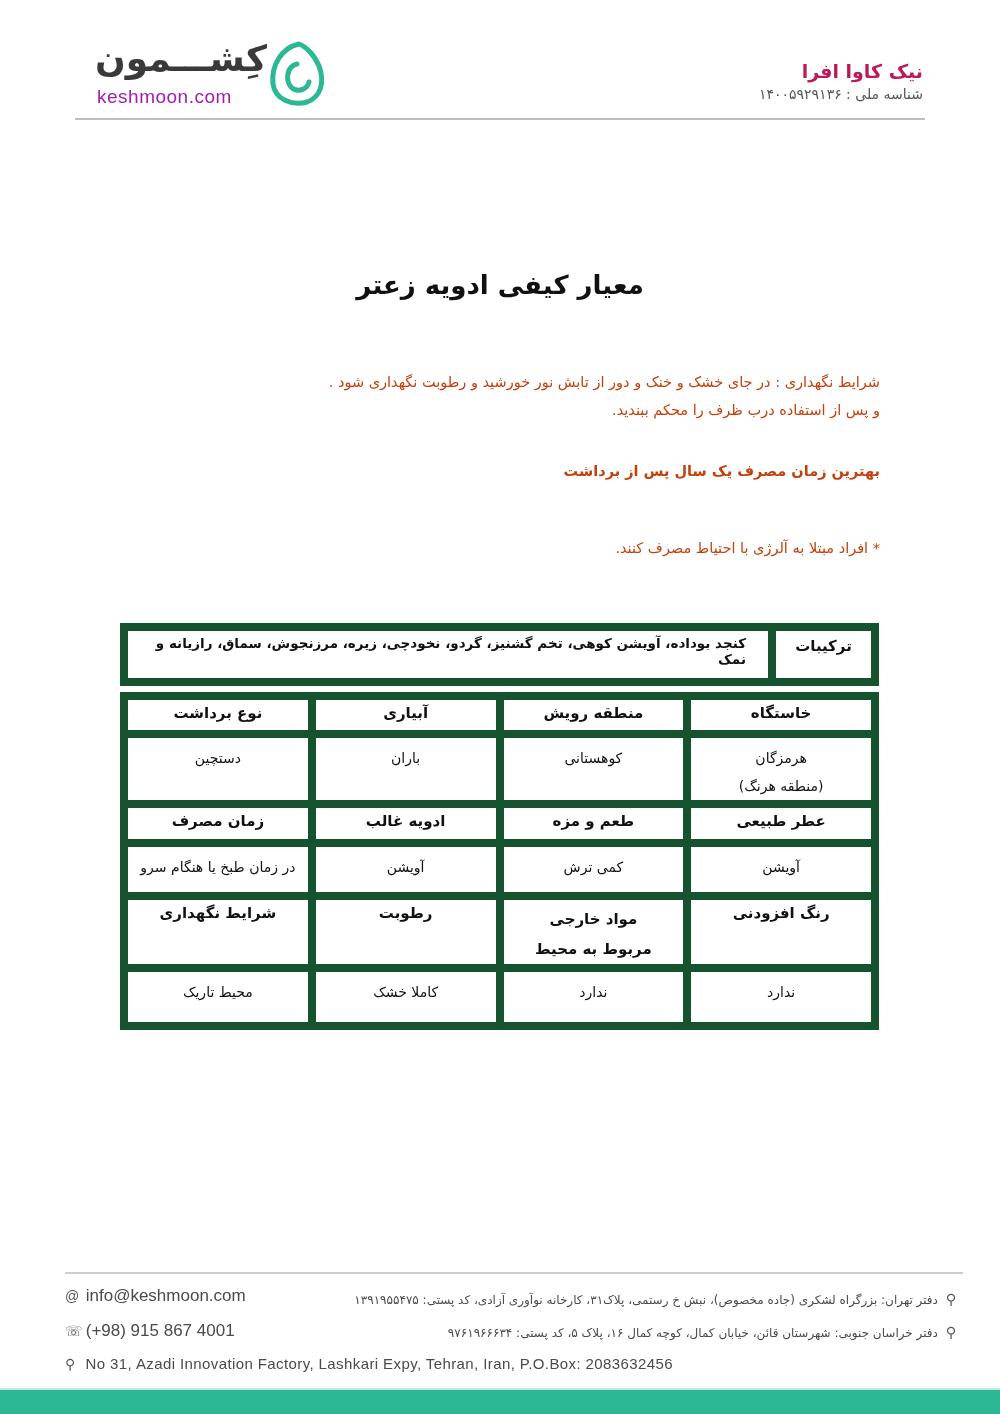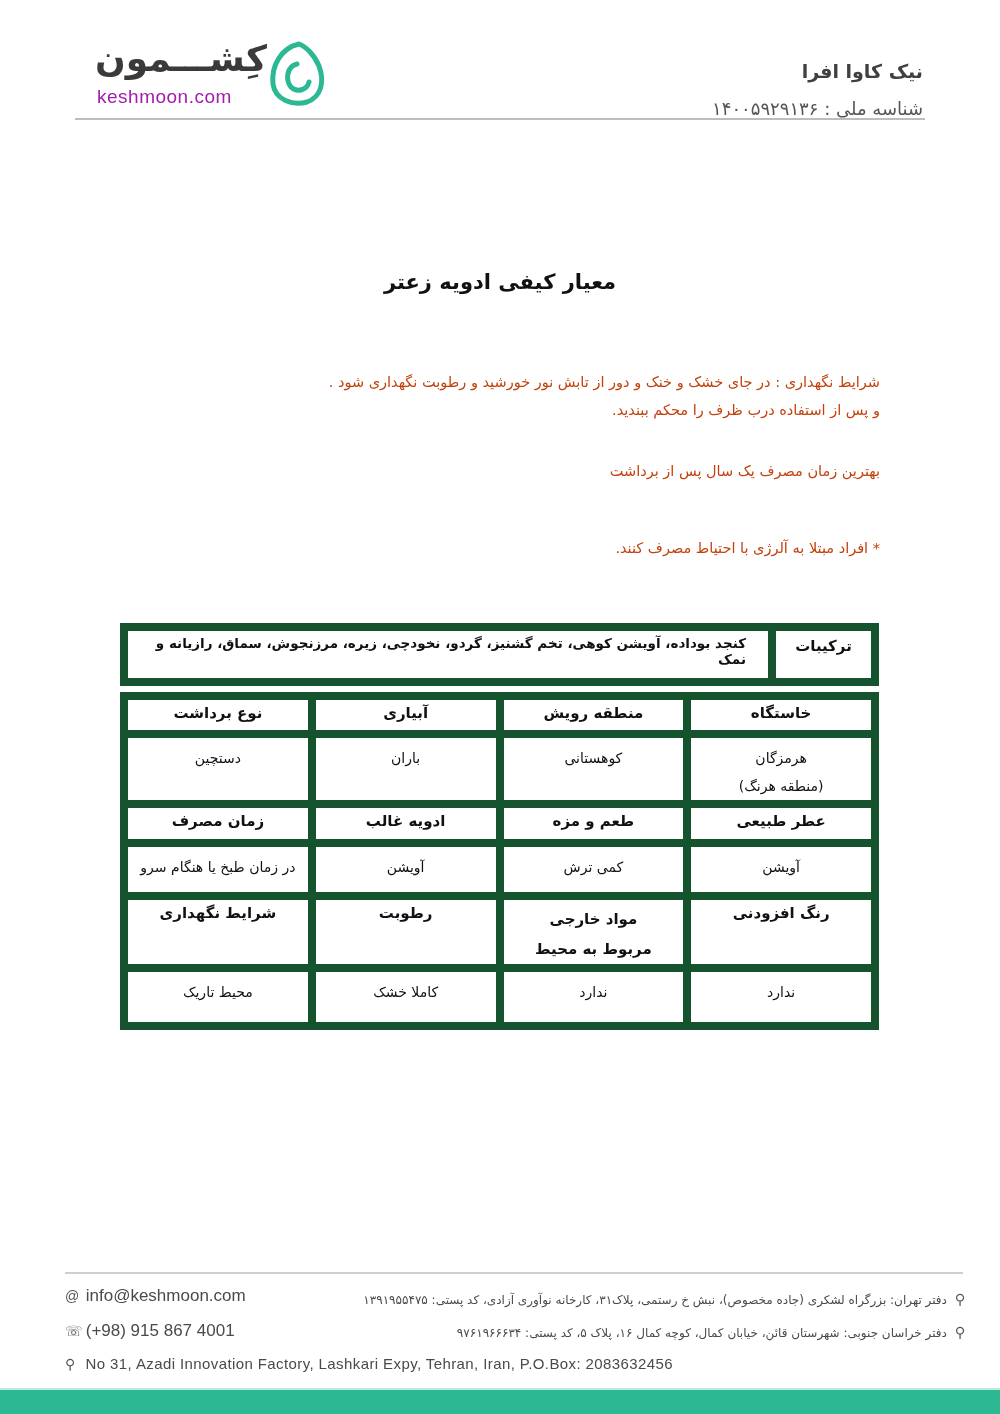--- a/index.html
+++ b/index.html
@@ -6,31 +6,31 @@
     html, body { width: 1000px; height: 1414px; background: #ffffff; overflow: hidden; }
     body { position: relative; font-family: "DejaVu Sans", sans-serif; color: #111; }
 
     
     .header { position: absolute; left: 75px; top: 30px; width: 850px; height: 90px; }
     .logo { position: absolute; left: 20px; top: 8px; width: 220px; height: 80px; }
     .logo-text-fa { position: absolute; left: 0; top: 0; font-size: 36px; font-weight: bold; color: #3a3a3a; direction: rtl; letter-spacing: 1px; }
     .logo-text-en { position: absolute; left: 2px; top: 48px; font-family: "Liberation Sans", sans-serif; font-size: 19px; color: #a21caf; letter-spacing: 0.5px; }
     .logo-mark { position: absolute; left: 172px; top: 2px; width: 60px; height: 68px; }
     .company { position: absolute; right: 2px; top: 30px; text-align: right; direction: rtl; }
-    .company-name { font-size: 19px; font-weight: bold; color: #404040; }
-    .company-id { font-size: 18px; color: #555; margin-top: 16px; }
+    .company-name { font-size: 19px; font-weight: bold; color: #be185d; }
+    .company-id { font-size: 14px; color: #555; margin-top: 4px; }
     .header-rule { position: absolute; left: 0; top: 88px; width: 850px; height: 2px; background: #bdbdbd; }
 
     
-    .doc-title { position: absolute; left: 0; width: 1000px; top: 270px; text-align: center; font-size: 21px; font-weight: bold; direction: rtl; }
+    .doc-title { position: absolute; left: 0; width: 1000px; top: 270px; text-align: center; font-size: 26px; font-weight: bold; direction: rtl; }
 
     
     .para { position: absolute; right: 120px; direction: rtl; text-align: right; font-size: 14.5px; color: #c2410c; line-height: 28px; }
     .p1 { top: 368px; width: 580px; }
-    .p2 { top: 457px; }
+    .p2 { top: 457px; font-weight: bold; }
     .p3 { top: 534px; }
 
     
     table { border-collapse: collapse; direction: rtl; position: absolute; }
     td { border: 8px solid #14532d; font-size: 14px; text-align: center; vertical-align: top; }
     .t-ing { left: 120px; top: 623px; width: 759px; height: 63px; }
     .t-ing td.h { width: 103px; font-weight: bold; font-size: 15px; padding-top: 6px; }
     .t-ing td.v { text-align: right; font-weight: bold; padding: 4px 22px 0 10px; font-size: 13.5px; }
     .t-main { left: 120px; top: 692px; width: 759px; }
     .t-main td { width: 25%; }
@@ -43,21 +43,21 @@
     .t-main tr.r6 { height: 58px; }
     .t-main tr.val td { padding-top: 6px; line-height: 28px; }
 
     
     .footer-rule { position: absolute; left: 65px; top: 1272px; width: 898px; height: 2px; background: #cfcfcf; }
     .f-left { position: absolute; left: 65px; font-family: "Liberation Sans", sans-serif; color: #4a4a4a; }
     .f-left .ico { display: inline-block; width: 16px; font-size: 14px; color: #555; }
     .fl1 { top: 1286px; font-size: 17px; }
     .fl2 { top: 1321px; font-size: 17px; }
     .fl3 { top: 1355px; font-size: 15px; letter-spacing: 0.4px; }
-    .f-right { position: absolute; right: 35px; direction: rtl; text-align: left; font-size: 12px; color: #4a4a4a; }
+    .f-right { position: absolute; right: 44px; direction: rtl; text-align: left; font-size: 12px; color: #4a4a4a; }
     .f-right .ico { font-size: 14px; margin-left: 4px; color: #555; }
     .fr1 { top: 1291px; }
     .fr2 { top: 1324px; }
     .bottom-bar { position: absolute; left: 0; top: 1390px; width: 1000px; height: 24px; background: #2bb893; }
     .bottom-bar-edge { position: absolute; left: 0; top: 1388px; width: 1000px; height: 2px; background: #bfe9dc; }
   </style>
 </head>
 <body>
 
 <div class="header">

